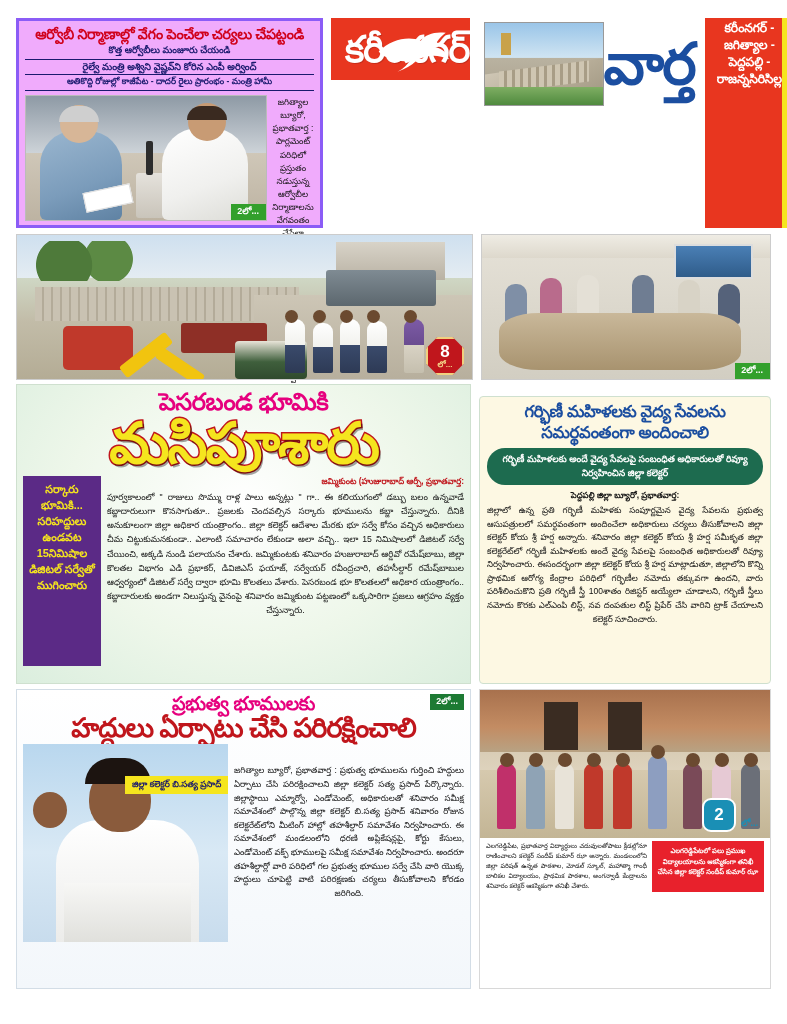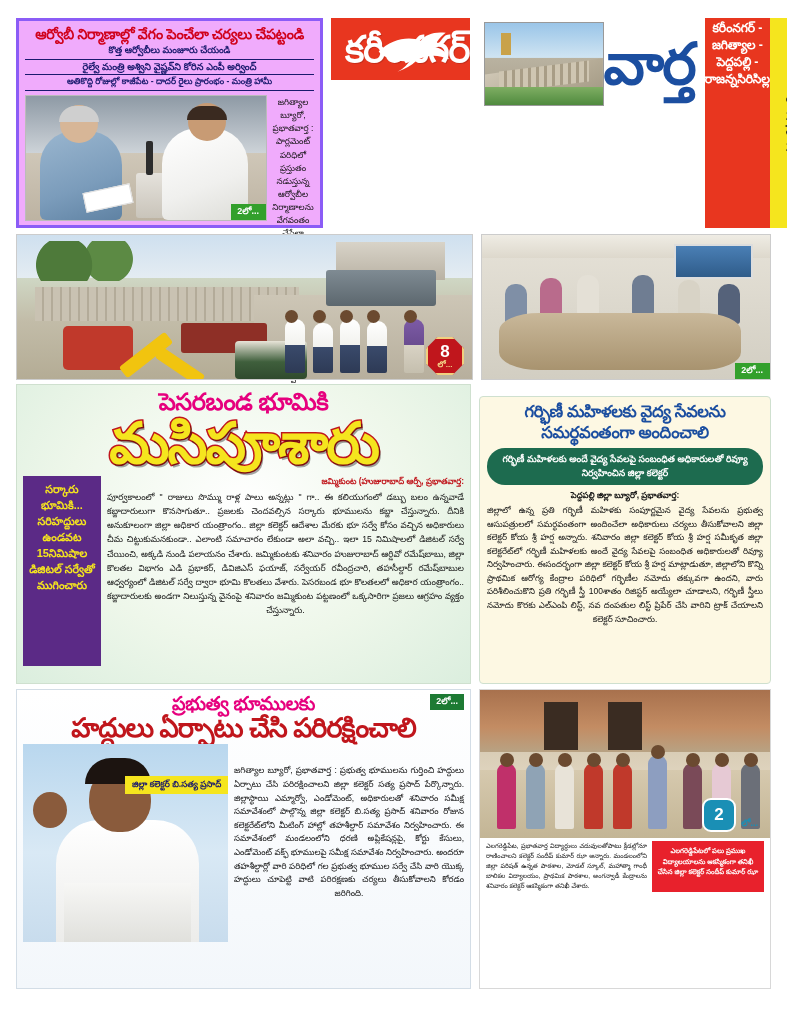--- a/index.html
+++ b/index.html
@@ -234,21 +234,21 @@
   .mh-strip {
     height: 8px;
     background: #1b4ea0;
   }
   .mh-places {
     background: #e8361f;
     color: #ffffff;
     font-weight: bold;
     font-size: 12.4px;
     text-align: center;
-    padding: 3px 0 4px 0;
+    padding: 3px 0 4px 12px;
     letter-spacing: -0.2px;
   }
   .mh-date {
     background: #f5e51e;
     display: flex;
     justify-content: space-between;
     align-items: center;
     padding: 3px 14px 4px 16px;
     color: #111;
     font-weight: bold;

